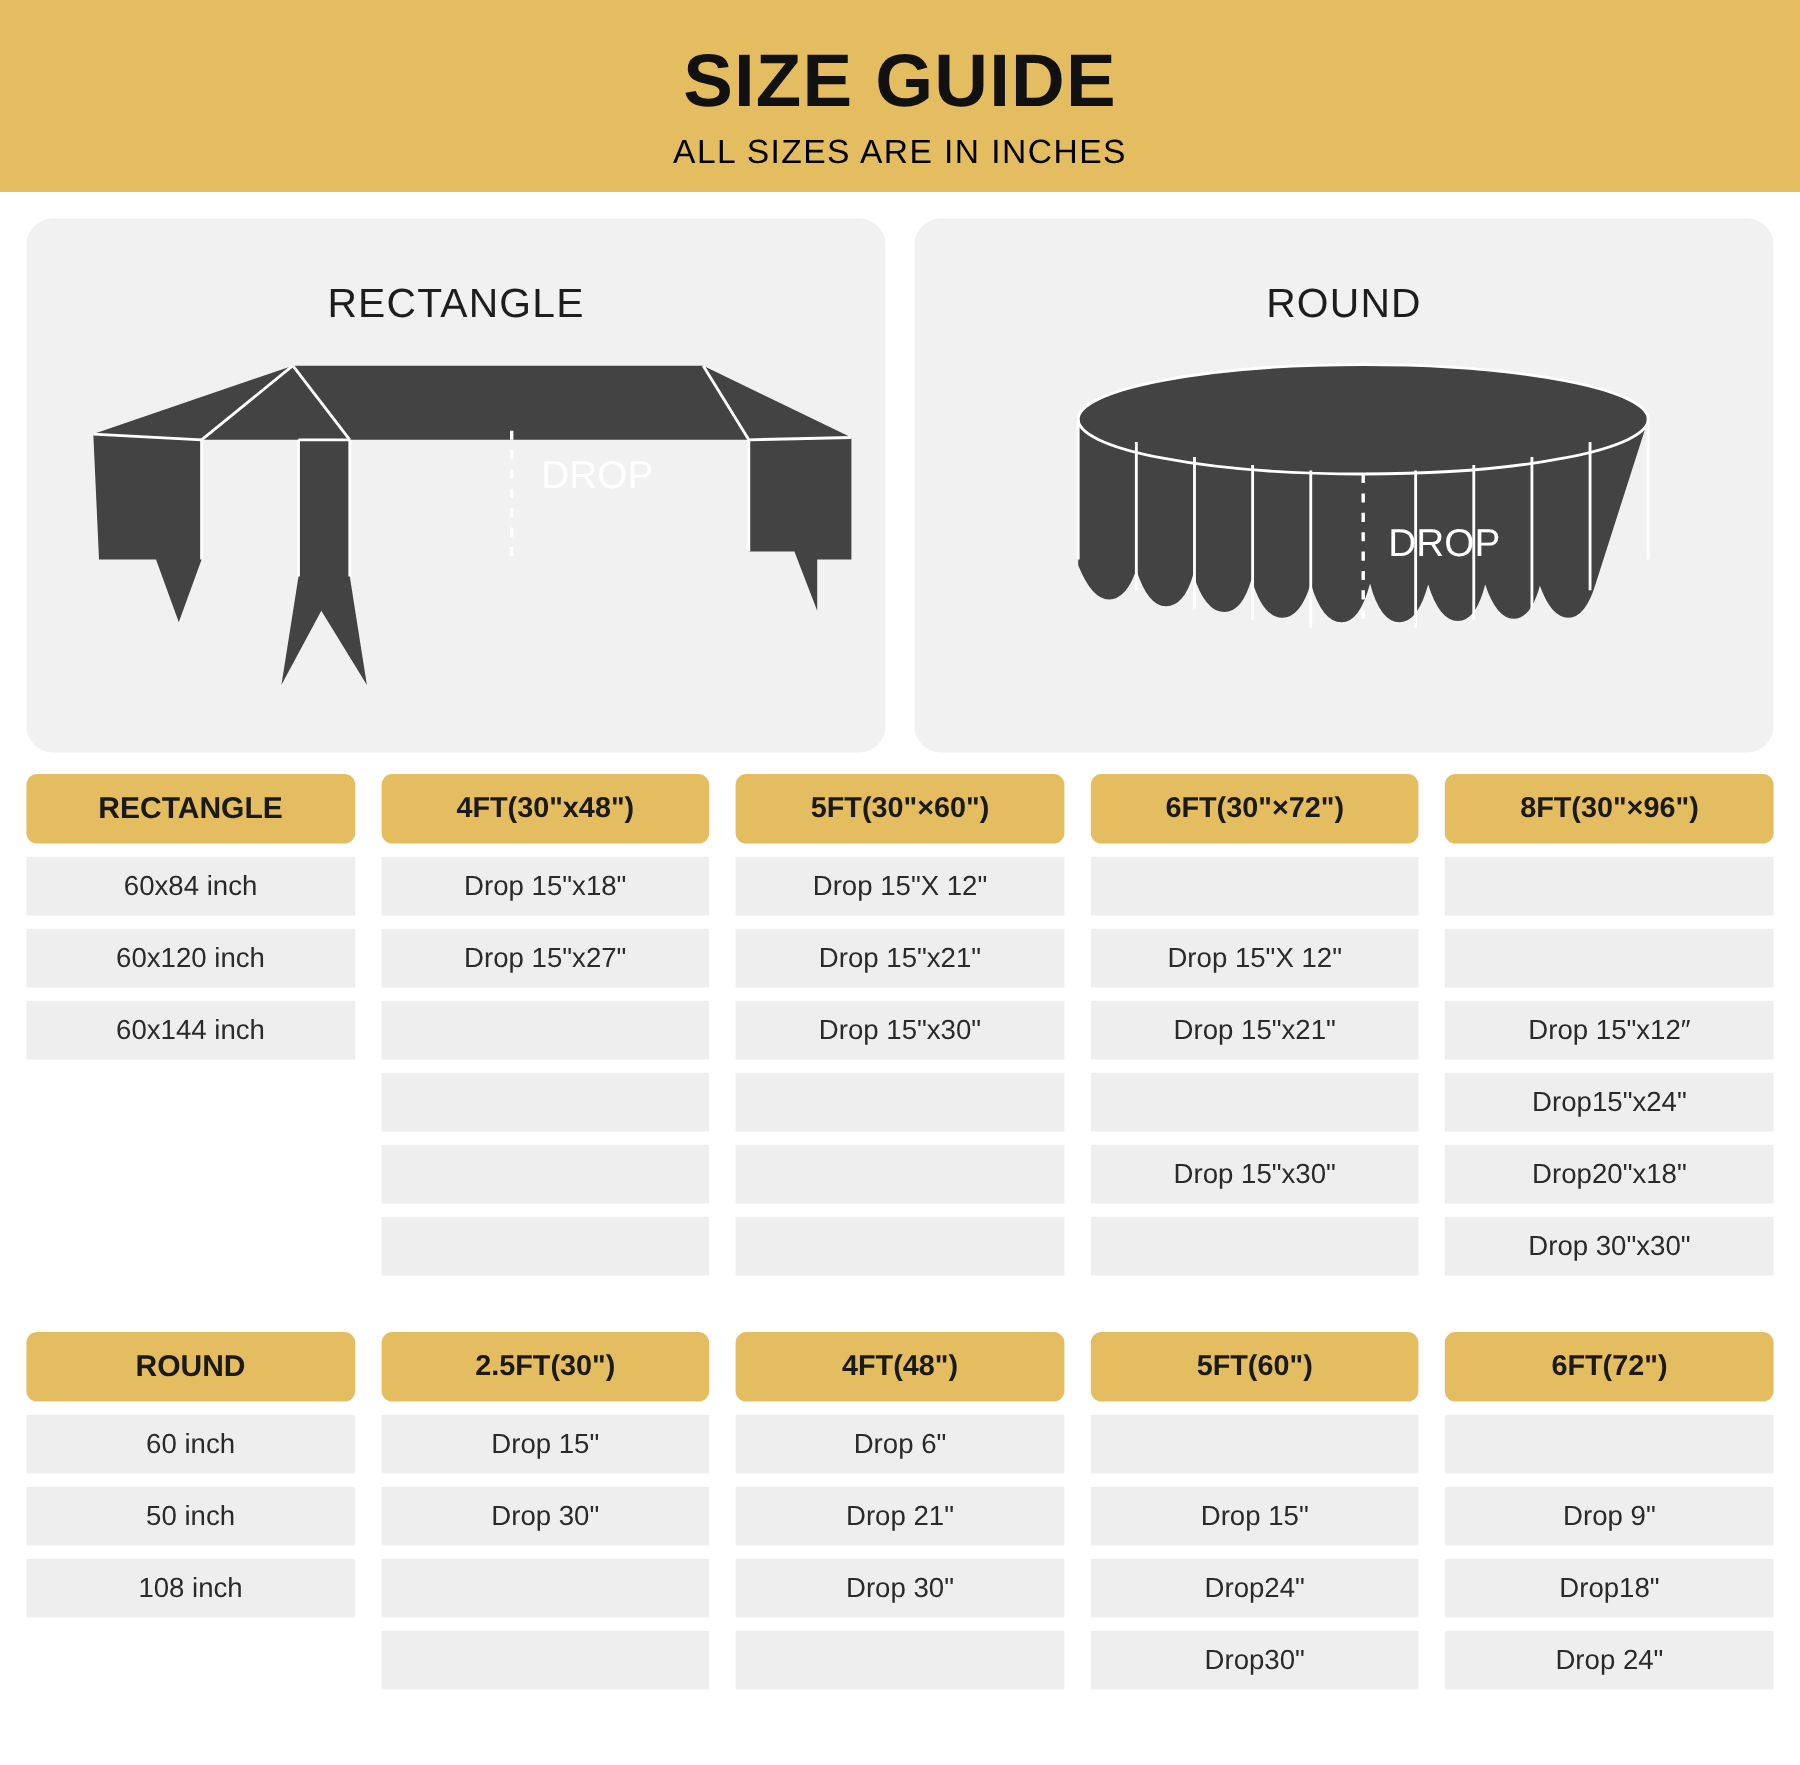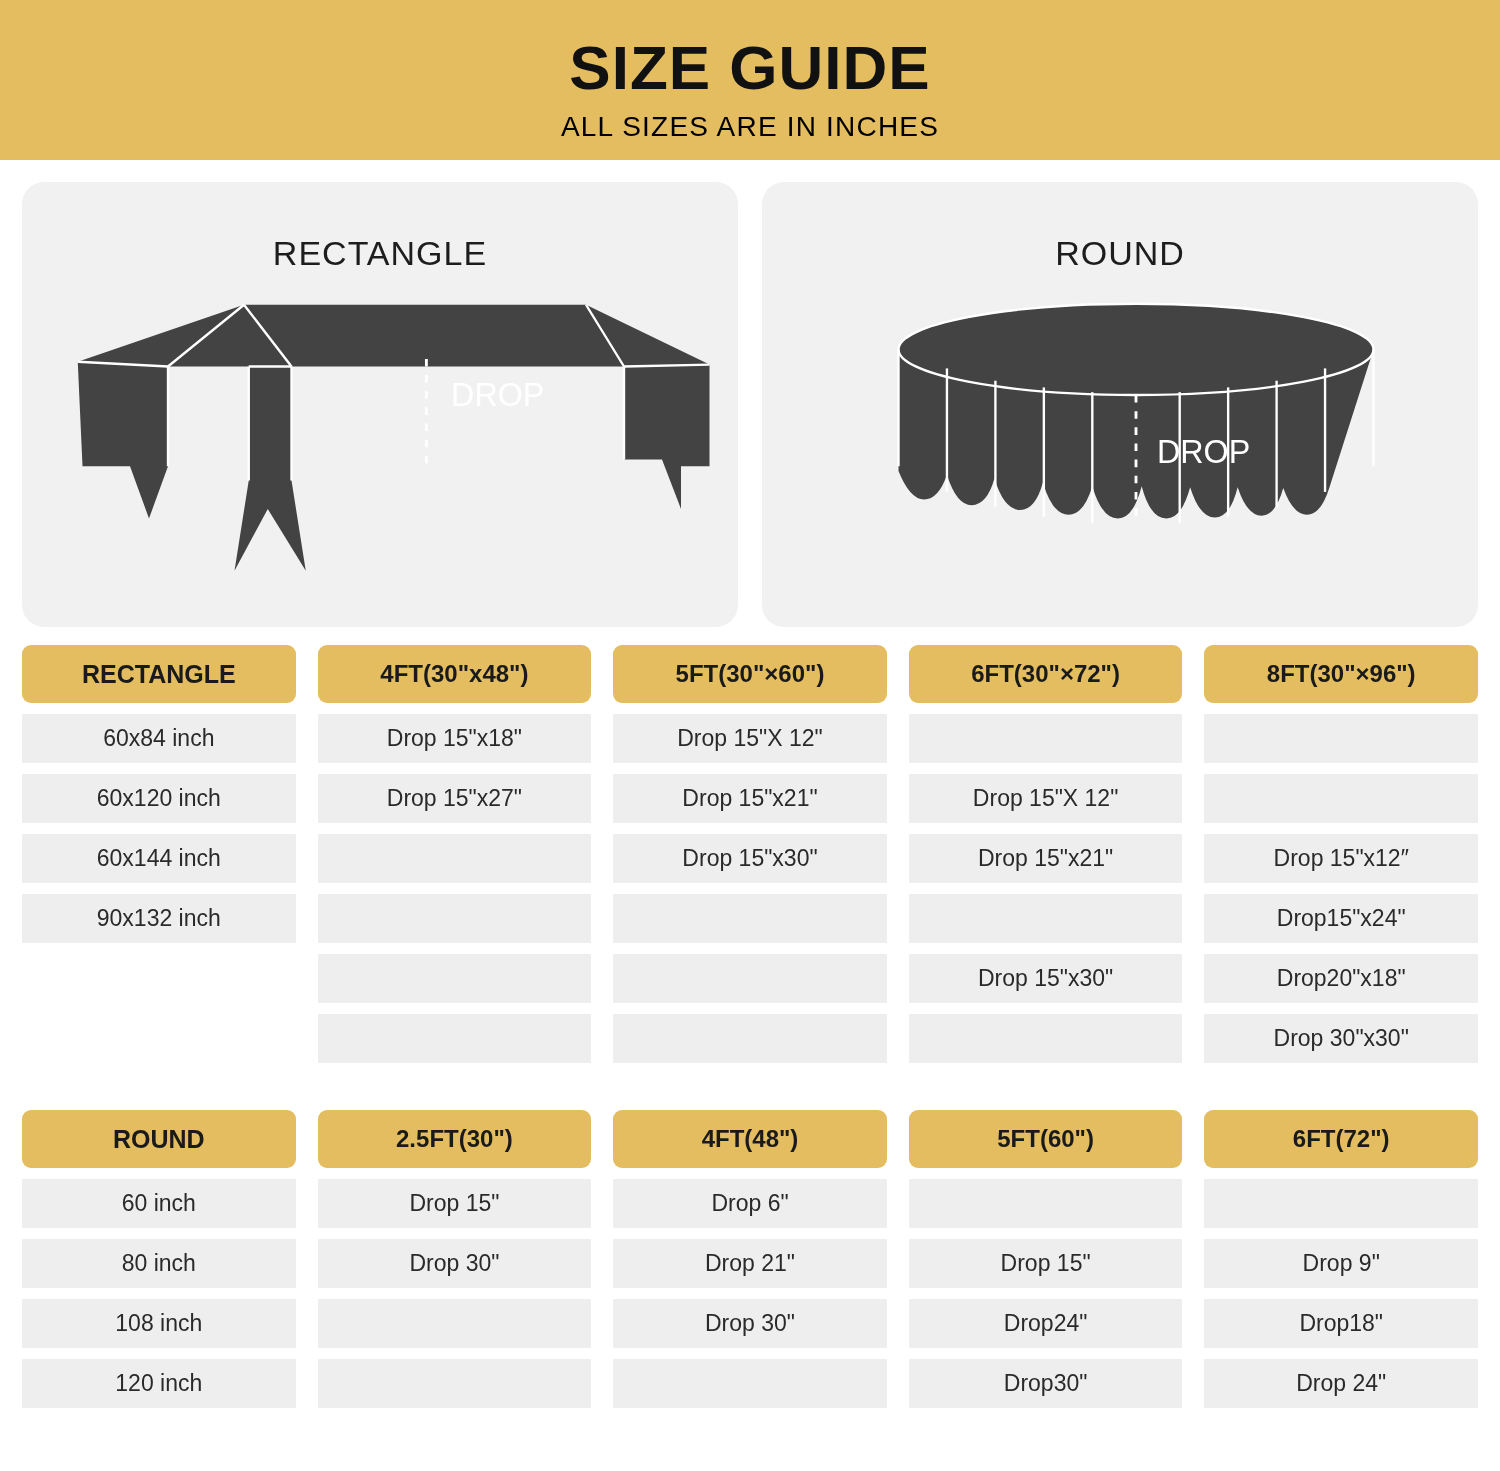--- a/index.html
+++ b/index.html
@@ -195,21 +195,20 @@
 </div>
 
 <div class="tables">
 
   <div class="grid">
     <div class="col">
       <div class="head-cell">RECTANGLE</div>
       <div class="cell">60x84 inch</div>
       <div class="cell">60x120 inch</div>
       <div class="cell">60x144 inch</div>
-      <div class="cell">90x132 inch</div>
     </div>
     <div class="col">
       <div class="head-cell small">4FT(30"x48")</div>
       <div class="cell">Drop 15"x18"</div>
       <div class="cell">Drop 15"x27"</div>
       <div class="cell empty"></div>
       <div class="cell empty"></div>
       <div class="cell empty"></div>
       <div class="cell empty"></div>
     </div>
@@ -239,23 +238,22 @@
       <div class="cell">Drop15"x24"</div>
       <div class="cell">Drop20"x18"</div>
       <div class="cell">Drop 30"x30"</div>
     </div>
   </div>
 
   <div class="grid">
     <div class="col">
       <div class="head-cell">ROUND</div>
       <div class="cell">60 inch</div>
-      <div class="cell">80 inch</div>
+      <div class="cell">50 inch</div>
       <div class="cell">108 inch</div>
-      <div class="cell">120 inch</div>
     </div>
     <div class="col">
       <div class="head-cell small">2.5FT(30")</div>
       <div class="cell">Drop 15"</div>
       <div class="cell">Drop 30"</div>
       <div class="cell empty"></div>
       <div class="cell empty"></div>
     </div>
     <div class="col">
       <div class="head-cell small">4FT(48")</div>

